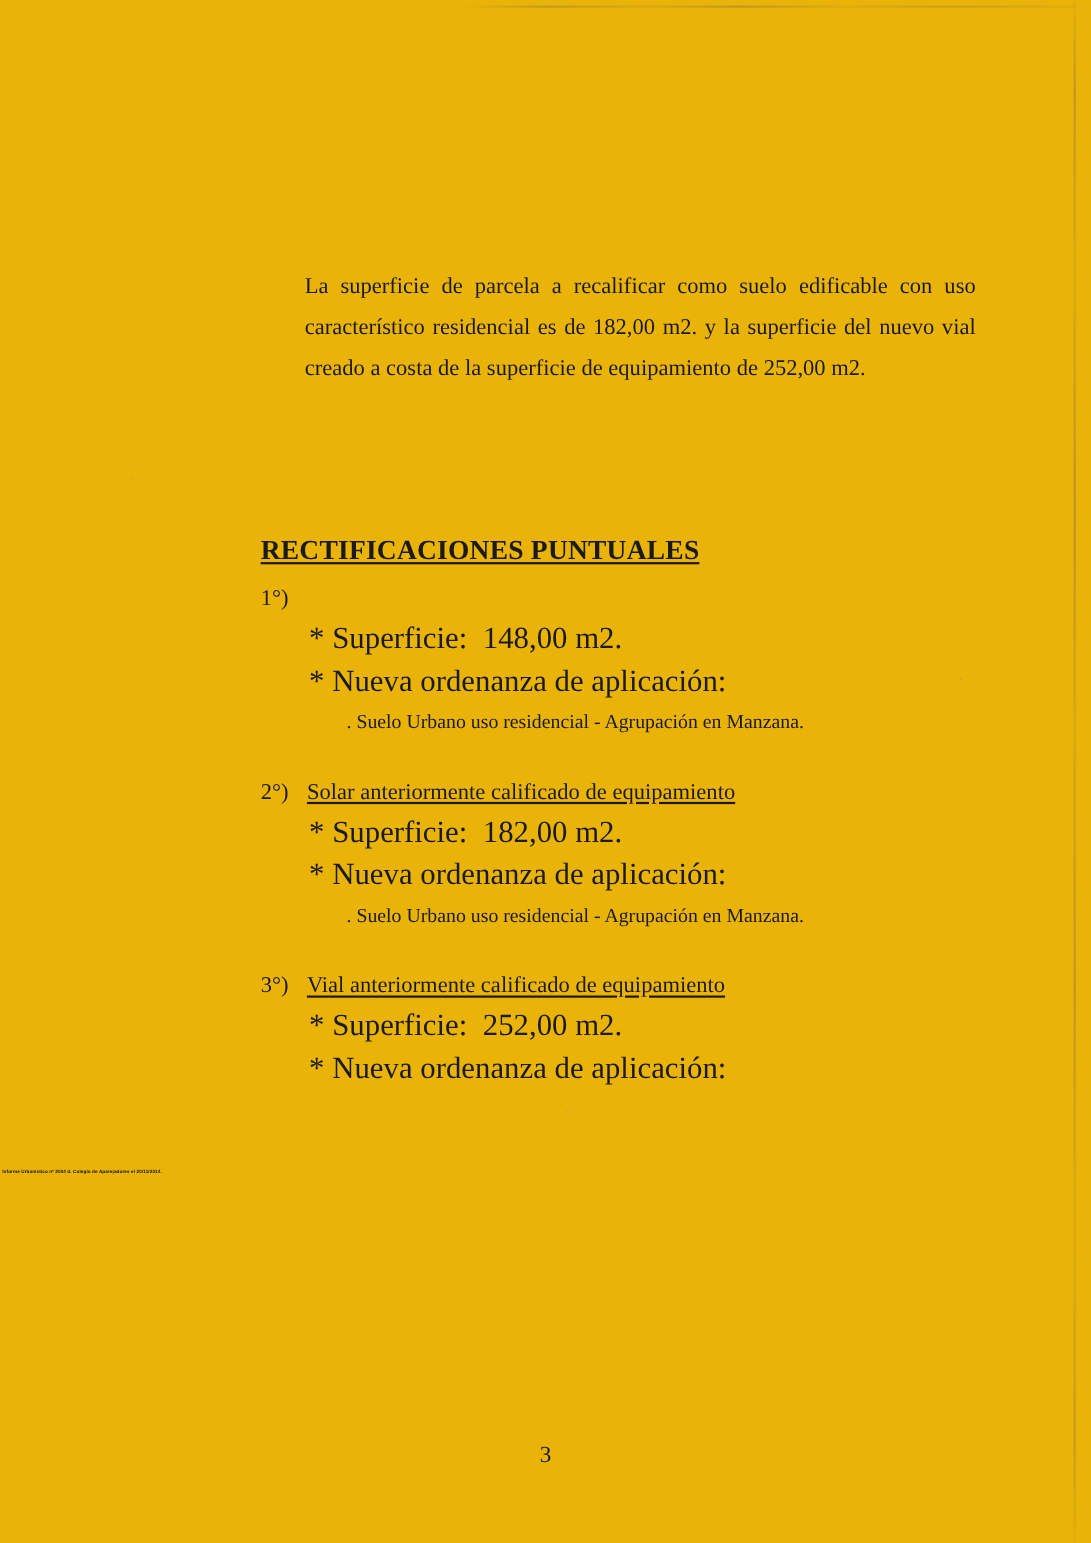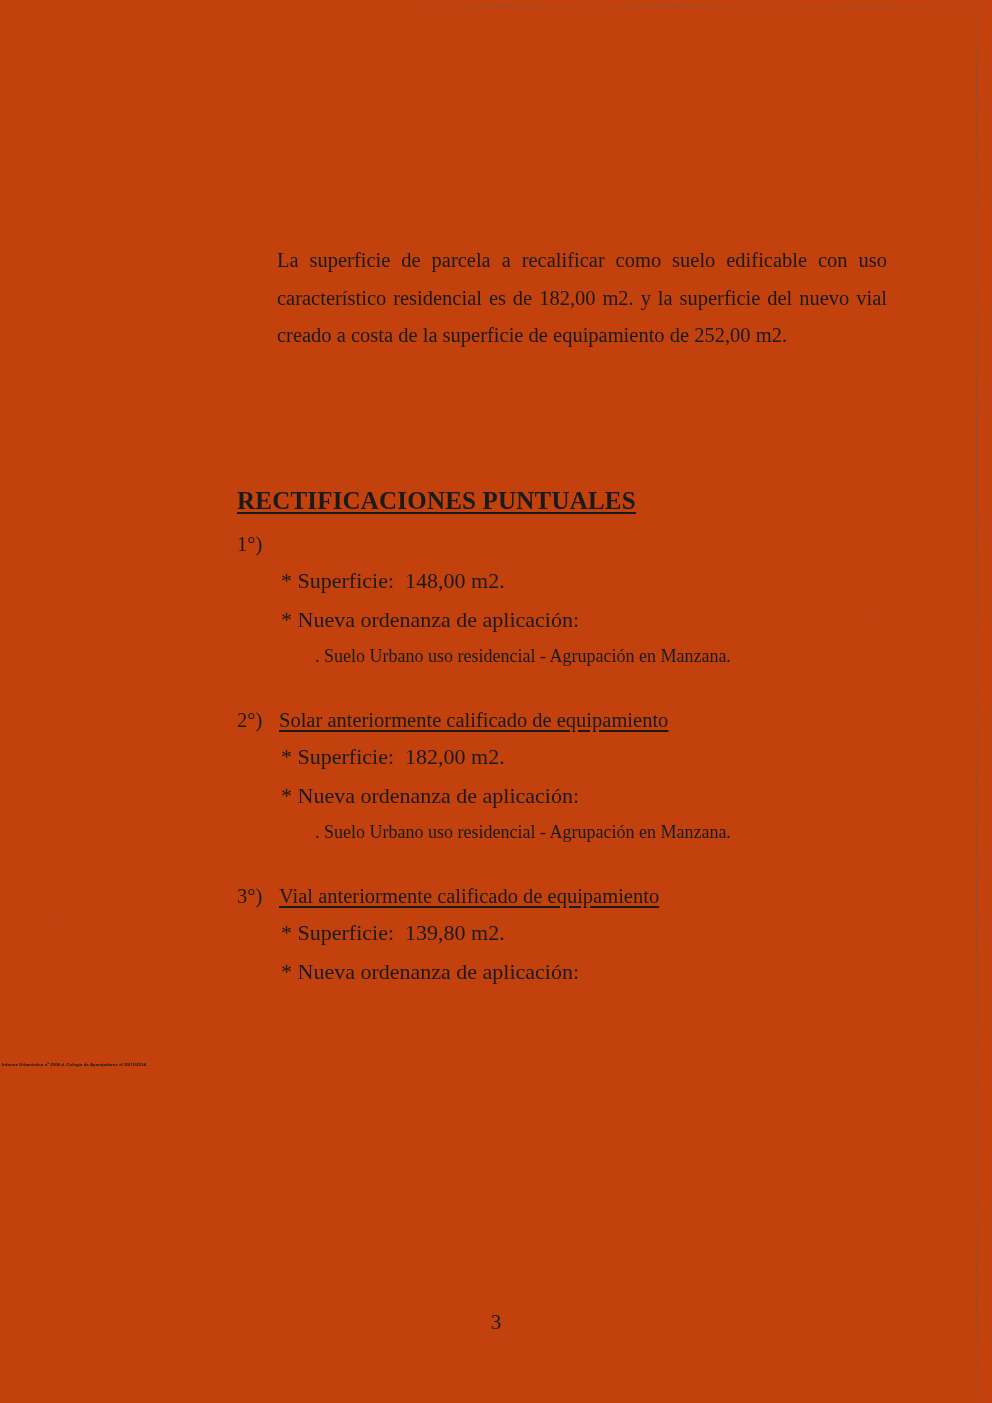--- a/index.html
+++ b/index.html
@@ -4,21 +4,21 @@
 <style>
   html, body {
     margin: 0;
     padding: 0;
     background: #ffffff;
   }
   #page {
     position: relative;
     width: 992px;
     height: 1403px;
-    background: #c2410c;
+    background: #eab308;
     overflow: hidden;
     font-family: "Liberation Serif", "DejaVu Serif", serif;
     color: #1a1a1a;
   }
   
   #noise {
     position: absolute;
     inset: 0;
     pointer-events: none;
     opacity: 0.55;
@@ -117,21 +117,21 @@
   .sec-num {
     width: 42px;
     flex: 0 0 42px;
   }
   .sec-title {
     text-decoration: underline;
     text-underline-offset: 3px;
   }
   .star-line {
     margin-left: 44px;
-    font-size: 22px;
+    font-size: 28px;
     line-height: 39px;
     white-space: pre;
   }
   .dot-line {
     margin-left: 78px;
     margin-top: 0;
     font-size: 18px;
     line-height: 34px;
     white-space: pre;
     font-family: Liberation Serif, serif;
@@ -194,21 +194,21 @@
     <div class="star-line">* Superficie:  182,00 m2.</div>
     <div class="star-line">* Nueva ordenanza de aplicación:</div>
     <div class="dot-line">. Suelo Urbano uso residencial - Agrupación en Manzana.</div>
   </div>
 
   <div class="section" style="top:879px;">
     <div class="sec-title-row">
       <span class="sec-num">3°)</span>
       <span class="sec-title">Vial anteriormente calificado de equipamiento</span>
     </div>
-    <div class="star-line">* Superficie:  139,80 m2.</div>
+    <div class="star-line">* Superficie:  252,00 m2.</div>
     <div class="star-line">* Nueva ordenanza de aplicación:</div>
   </div>
 
   <div id="stamp">Informe Urbanístico nº 2004 d. Colegio de Aparejadores el 20/11/2014. Registro 1188</div>
 
   <div id="page-number">3</div>
 
 </div>
 
 </body></html>

